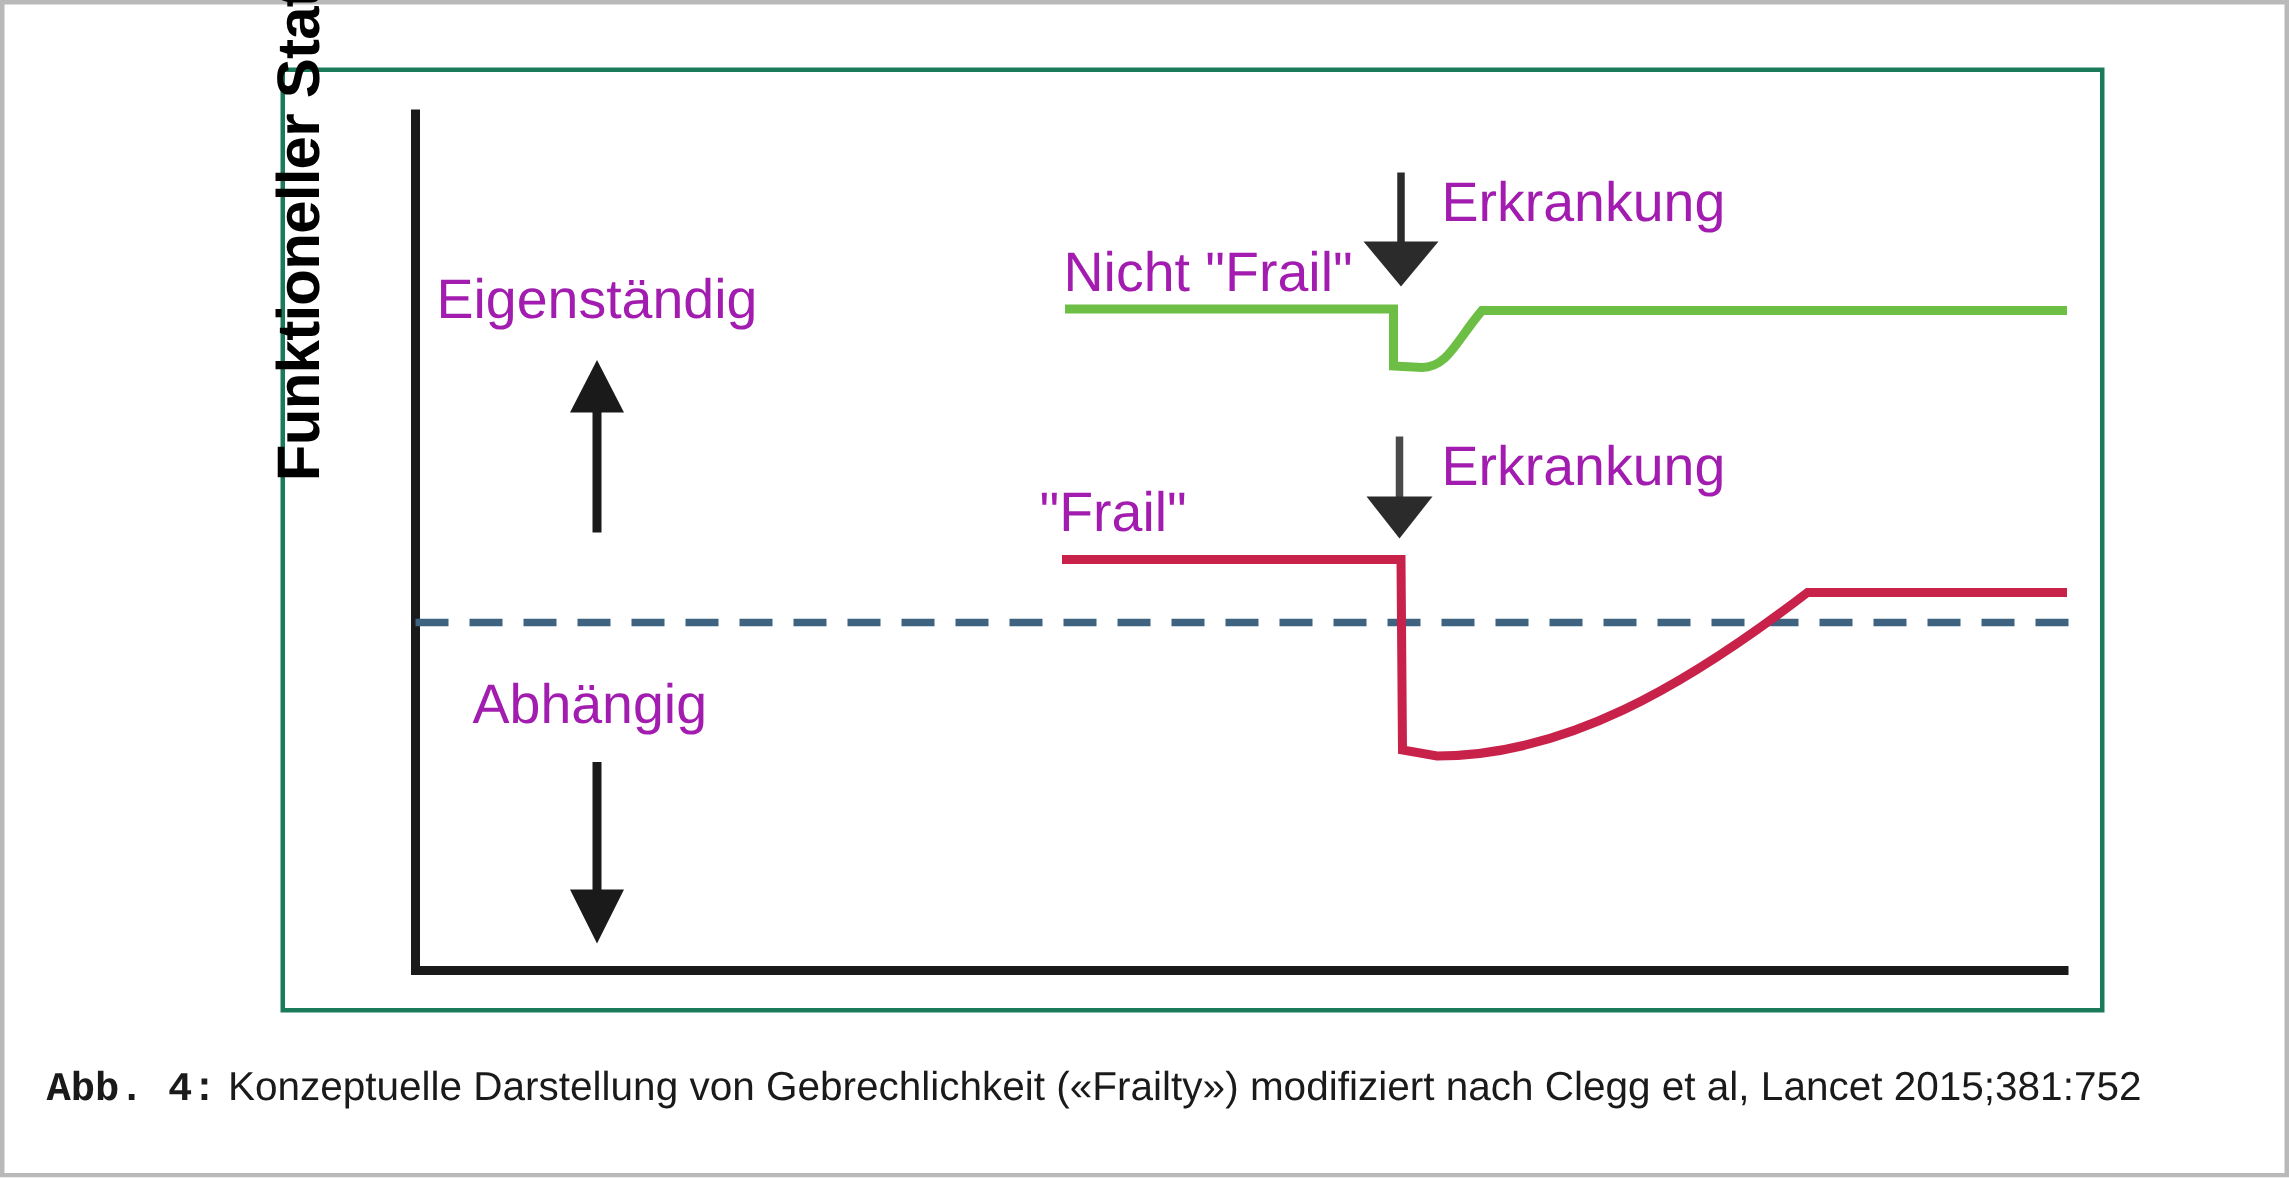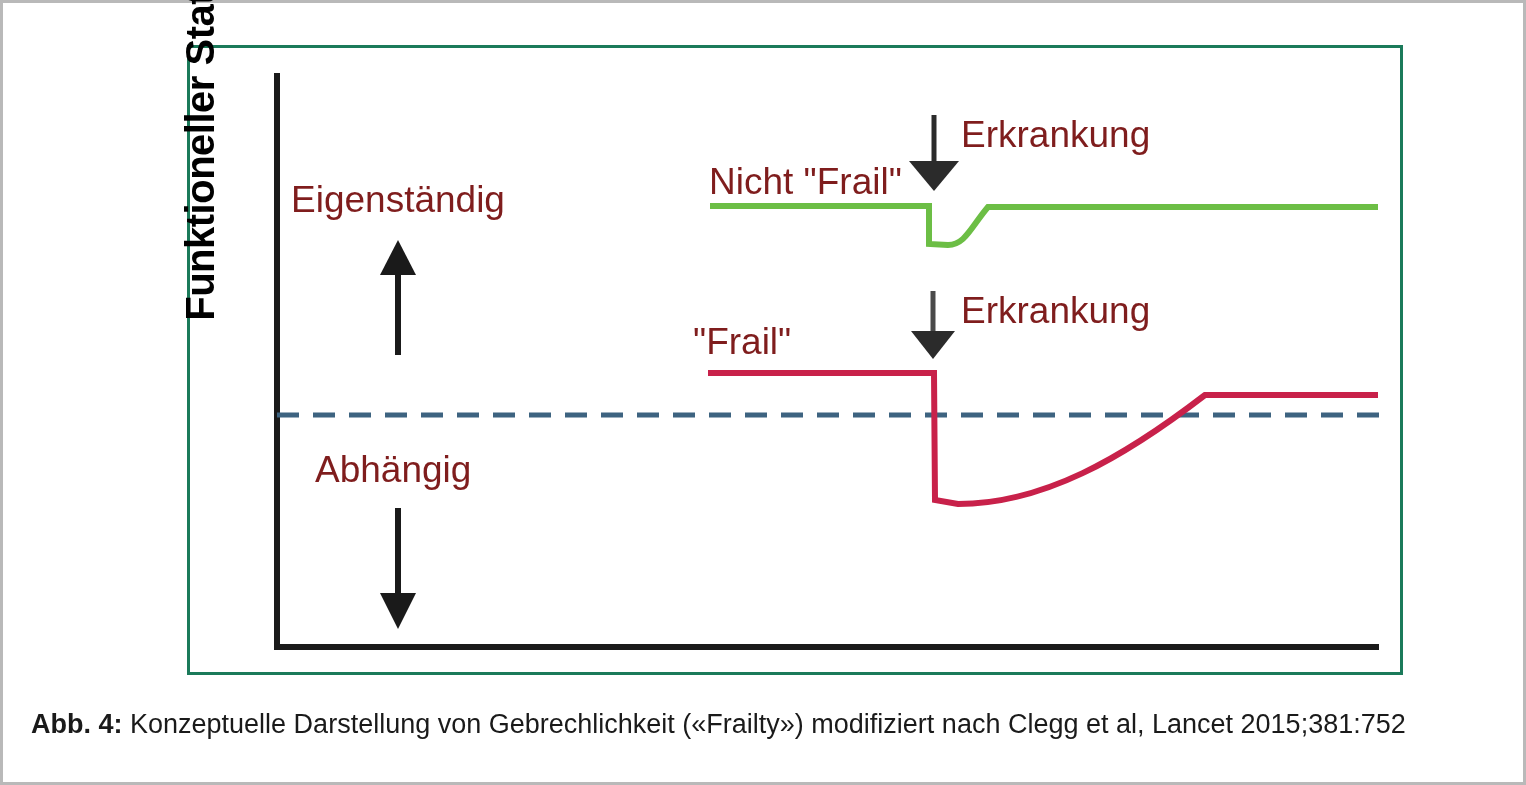--- a/index.html
+++ b/index.html
@@ -44,41 +44,41 @@
   #plot-svg{
     position:absolute;
     left:0; top:0;
     width:1526px; height:785px;
     pointer-events:none;
   }
   
   .plot-label{
     position:absolute;
     font-size:37px;
-    color:#7f1d1d;
+    color:#a21caf;
     white-space:nowrap;
     line-height:1;
   }
   #label-eigenstaendig{ left:288px; top:178px; }
   #label-abhaengig   { left:312px; top:448px; }
   #label-nicht-frail { left:706px; top:160px; }
   #label-frail       { left:690px; top:320px; }
   #label-erkrankung-1{ left:958px; top:113px; }
   #label-erkrankung-2{ left:958px; top:289px; }
   
   #caption{
     position:absolute;
     left:28px; top:705px;
     width:1460px;
     font-size:27px;
     color:#1a1a1a;
     line-height:1.25;
     white-space:nowrap;
   }
-  #caption-prefix{ font-weight:bold; }
+  #caption-prefix{ font-weight:bold;font-family:Liberation Mono, monospace; }
 </style>
 </head>
 <body>
 
 <div id="page">
 
   <div id="figure-frame"></div>
 
   <div id="y-axis-title">Funktioneller Status</div>
 

